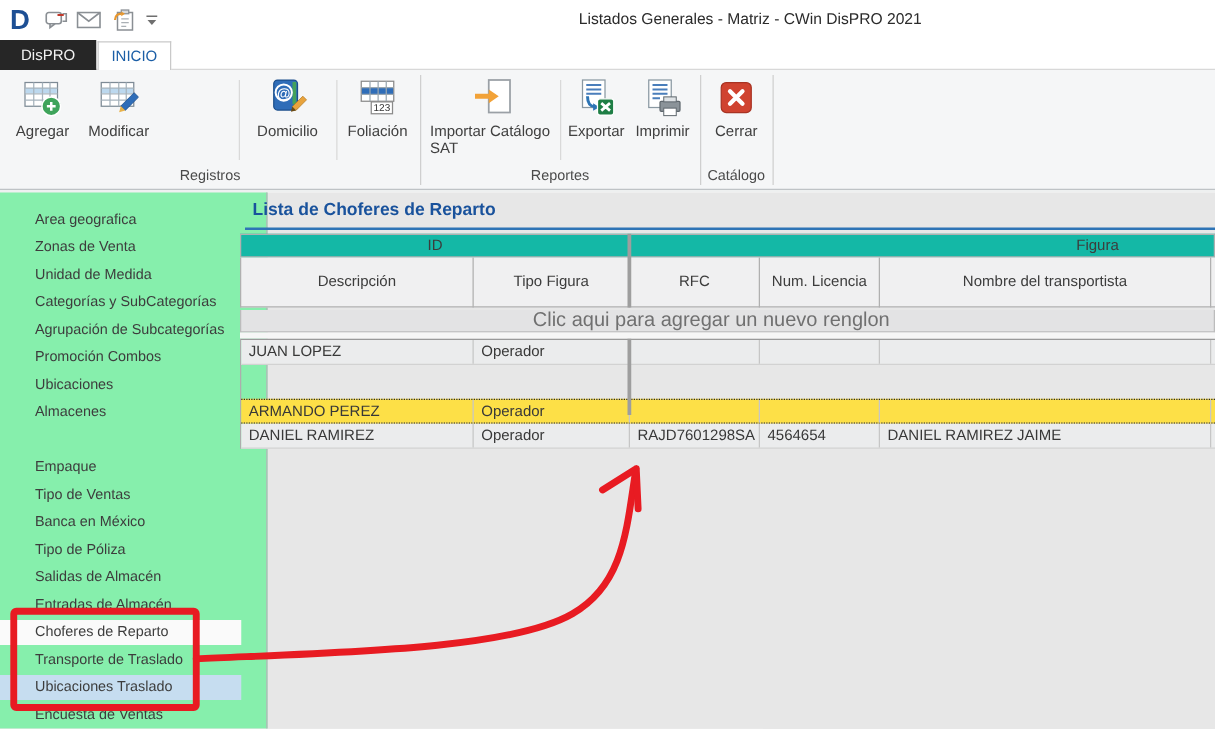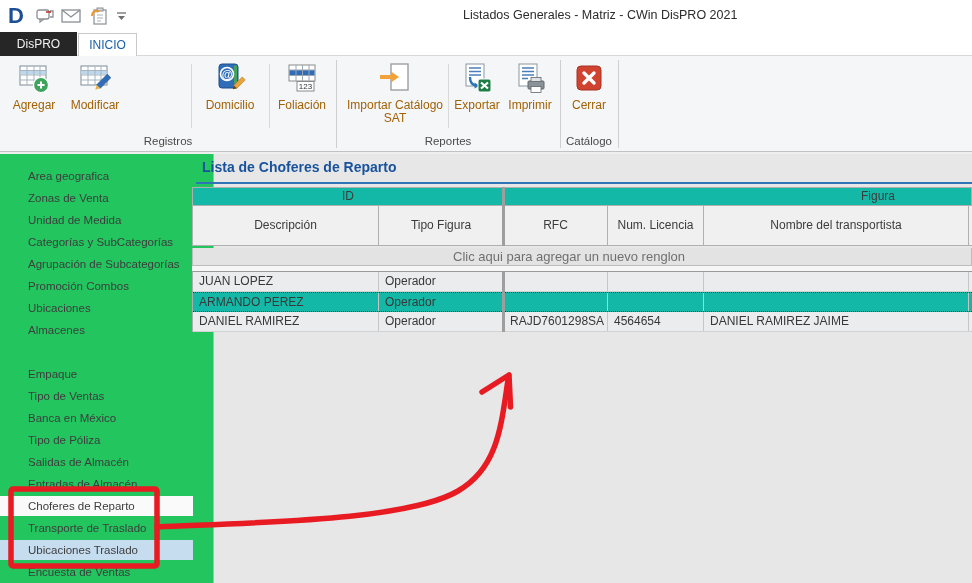--- a/index.html
+++ b/index.html
@@ -13,52 +13,52 @@
   
   .tabrow{position:absolute;left:0;top:32px;width:972px;height:24px;background:#fff;border-bottom:1px solid #d8d8d8;box-sizing:border-box;}
   .tab-dark{position:absolute;left:0;top:0;width:77px;height:24px;background:#262626;color:#f2f2f2;
             font-size:12px;text-align:center;line-height:24px;}
   .tab-active{position:absolute;left:78px;top:1px;width:59px;height:24px;background:#fff;color:#1b5ea6;
             font-size:12px;text-align:center;line-height:22px;border:1px solid #c9c9c9;border-bottom:none;box-sizing:border-box;}
   
   .ribbon{position:absolute;left:0;top:56px;width:972px;height:96px;background:#f5f6f7;border-bottom:1px solid #bfc3c6;box-sizing:border-box;}
   .ribbon-btn{position:absolute;top:4px;height:74px;display:flex;flex-direction:column;align-items:center;cursor:default;}
   .ribbon-btn .ric{height:36px;display:flex;align-items:center;justify-content:center;}
-  .ribbon-btn .rlb{font-size:12px;line-height:13px;color:#a16207;text-align:center;margin-top:3px;}
+  .ribbon-btn .rlb{font-size:12px;line-height:13px;color:#404040;margin-top:3px;}
   .rdiv{position:absolute;top:8px;height:64px;width:1px;background:#d9d9d9;}
   .rgdiv{position:absolute;top:4px;height:88px;width:1px;background:#cfcfcf;}
   .rgroup-label{position:absolute;top:78px;height:15px;font-size:11.5px;color:#4a4a4a;text-align:center;line-height:15px;}
   .ribbon-strip{position:absolute;left:0;top:152px;width:972px;height:2px;background:#eef0f0;}
   
   .mainarea{position:absolute;left:0;top:154px;width:972px;height:429px;background:#e7e7e7;}
-  .sidebar{position:absolute;left:0;top:0;width:214px;height:429px;background:#22c55e;border-right:1px solid #b3b6b8;box-sizing:border-box;}
+  .sidebar{position:absolute;left:0;top:0;width:214px;height:429px;background:#86efac;border-right:1px solid #b3b6b8;box-sizing:border-box;}
   .sb-item{position:absolute;left:0;width:193px;height:20px;line-height:20px;padding-left:28px;
            font-size:11.5px;color:#3d3d3d;box-sizing:border-box;white-space:nowrap;cursor:default;}
   .sb-item.hl{background:#fafafa;}
   .sb-item.sel{background:#c6ddf0;}
   
   .list-title{position:absolute;left:202px;top:5px;font-size:14px;font-weight:bold;color:#19529c;}
   .title-rule{position:absolute;left:196px;top:28px;width:776px;height:2px;background:#2e74b6;}
   .grp-row{position:absolute;left:192px;top:33px;width:780px;height:19px;background:#14b8a6;
            border:1px solid #b0b0b0;box-sizing:border-box;}
   .grp-cell{position:absolute;top:0;height:17px;line-height:17px;font-size:12px;color:#3c3c3c;text-align:center;}
   .grp-id{left:0;width:310px;}
   .grp-figura{left:311px;width:467px;overflow:hidden;}
   .grp-figura-label{position:absolute;left:374px;top:0;transform:translateX(-50%);line-height:17px;}
   .colhdr-row{position:absolute;left:192px;top:52px;width:780px;height:40px;background:#f0f0f1;
            border-left:1px solid #b0b0b0;border-bottom:1px solid #b0b0b0;box-sizing:border-box;}
   .col-cell{position:absolute;top:0;height:40px;line-height:38px;font-size:12px;color:#3c3c3c;
             text-align:center;border-right:1px solid #b0b0b0;box-sizing:border-box;white-space:nowrap;overflow:hidden;}
   .clic-row{position:absolute;left:192px;top:94px;width:780px;height:18px;background:#e3e3e4;
             border:1px solid #bcbcbc;border-top:none;box-sizing:border-box;}
-  .clic-label{position:absolute;left:376px;top:0;transform:translateX(-50%);font-size:13px;color:#707070;line-height:17px;white-space:nowrap;}
+  .clic-label{position:absolute;left:376px;top:0;transform:translateX(-50%);font-size:16px;color:#707070;line-height:17px;white-space:nowrap;}
   .gap-strip{position:absolute;left:192px;top:112px;width:780px;height:5px;background:#f6f6f6;}
   .rows-wrap{position:absolute;left:192px;top:117px;width:780px;border-top:1px solid #9a9a9a;border-left:1px solid #adadad;box-sizing:border-box;}
   .data-row{position:relative;width:779px;height:20px;background:#ebeced;border-bottom:1px solid #d2d2d2;box-sizing:border-box;}
-  .data-row.sel{background:#14b8a6;border-top:1px dotted #2b2b2b;border-bottom:1px dotted #2b2b2b;}
+  .data-row.sel{background:#fde047;border-top:1px dotted #2b2b2b;border-bottom:1px dotted #2b2b2b;margin-top:27px;}
   .cell{position:absolute;top:0;height:100%;line-height:19px;font-size:12px;color:#383838;
         padding-left:6px;border-right:1px solid #c6c6c6;box-sizing:border-box;white-space:nowrap;overflow:hidden;}
   .thickbar{position:absolute;width:3px;background:#9e9e9e;}
   
   .annot{position:absolute;left:0;top:0;width:972px;height:583px;pointer-events:none;}
 </style>
 </head>
 <body>
 
 <div id="app">

